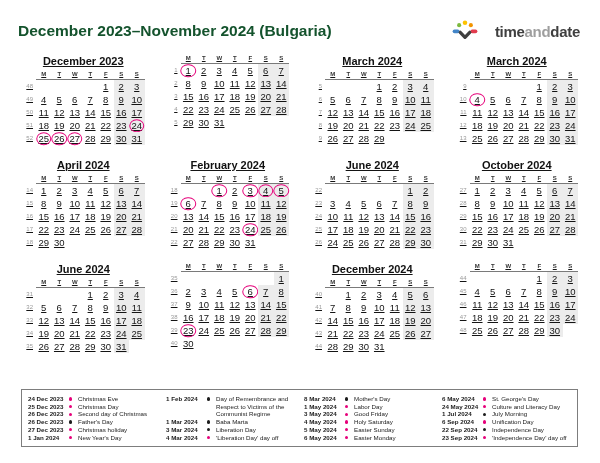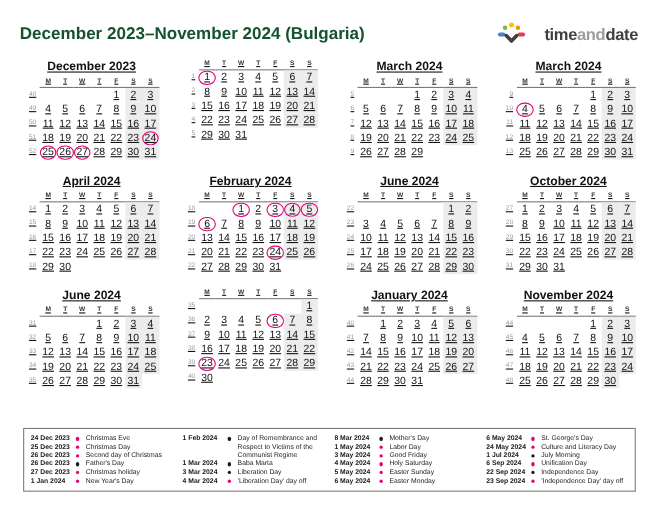--- a/index.html
+++ b/index.html
@@ -601,21 +601,21 @@
           <div class="day">30</div>
           <div class="day"></div>
           <div class="day"></div>
           <div class="day"></div>
           <div class="day"></div>
           <div class="day"></div>
           <div class="day"></div>
         </div>
       </div>
       <div class="month">
-        <div class="month-title">January 2024</div>
+        <div class="month-title">December 2024</div>
         <div class="cal">
           <div class="wd wd-gutter"></div>
           <div class="wd">M</div>
           <div class="wd">T</div>
           <div class="wd">W</div>
           <div class="wd">T</div>
           <div class="wd">F</div>
           <div class="wd">S</div>
           <div class="wd">S</div>
           <div class="wn">40</div>
@@ -654,21 +654,20 @@
           <div class="day">28</div>
           <div class="day">29</div>
           <div class="day">30</div>
           <div class="day">31</div>
           <div class="day"></div>
           <div class="day"></div>
           <div class="day"></div>
         </div>
       </div>
       <div class="month">
-        <div class="month-title">November 2024</div>
         <div class="cal">
           <div class="wd wd-gutter"></div>
           <div class="wd">M</div>
           <div class="wd">T</div>
           <div class="wd">W</div>
           <div class="wd">T</div>
           <div class="wd">F</div>
           <div class="wd">S</div>
           <div class="wd">S</div>
           <div class="wn">44</div>

